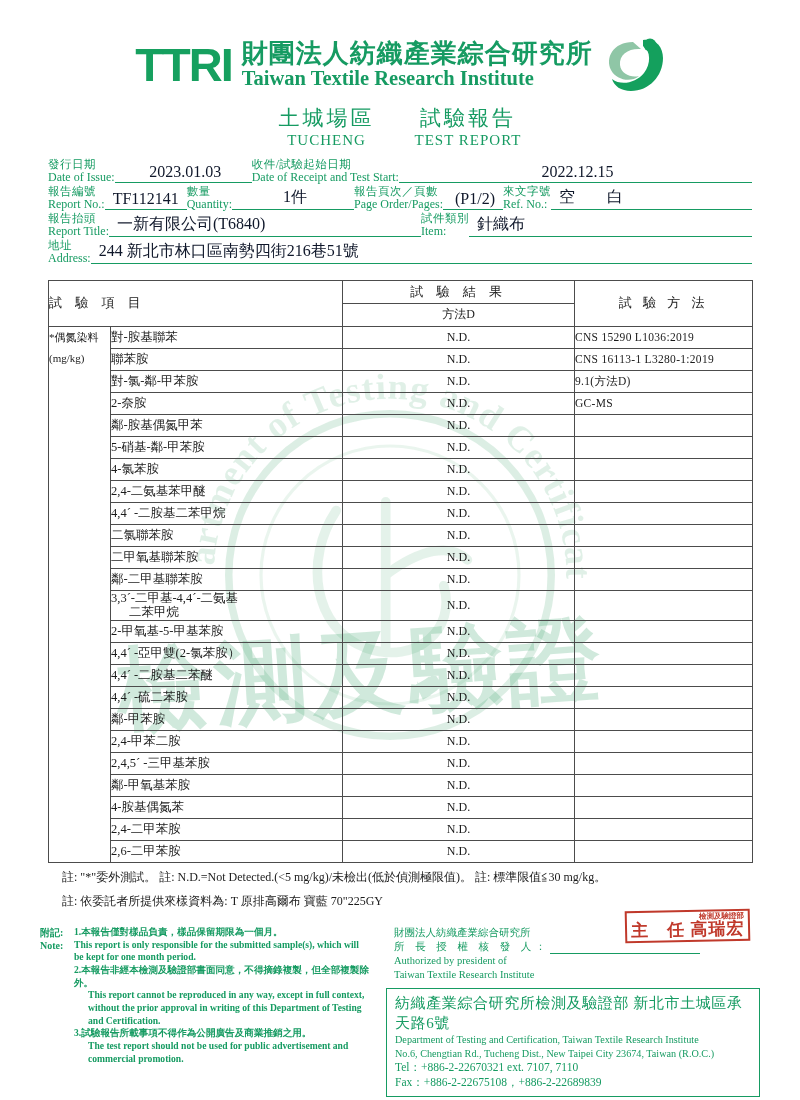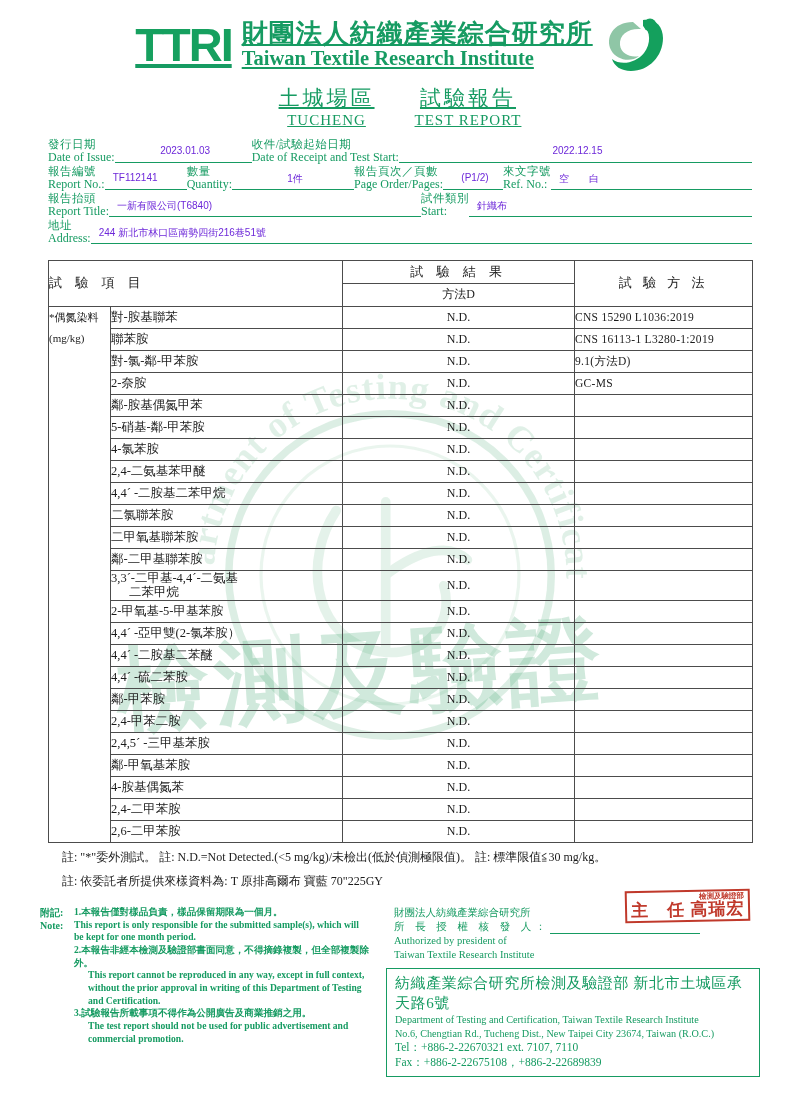--- a/index.html
+++ b/index.html
@@ -18,21 +18,21 @@
   .wm svg{width:100%;height:100%;}
   .wm-cn{
     position:absolute;left:120px;top:610px;width:560px;height:230px;
     pointer-events:none;z-index:0;opacity:.22;
     font-family:"Liberation Serif",serif;font-weight:700;
     font-size:92px;color:#2f9e63;letter-spacing:6px;
     white-space:nowrap;transform:rotate(-4deg);
   }
 
   
-  .hdr{position:relative;z-index:2;padding-top:16px;text-align:center;text-decoration:underline;}
+  .hdr{position:relative;z-index:2;padding-top:36px;text-align:center;}
   .brandrow{display:flex;align-items:center;justify-content:center;gap:10px;}
   .ttri{
     font-family:"Liberation Sans","DejaVu Sans",sans-serif;
     font-weight:700;font-size:47px;line-height:.95;color:#16a05f;
     letter-spacing:-2px;
   }
   .cnname{
     font-family:"Liberation Serif",serif;font-weight:700;
     font-size:26px;line-height:1.05;letter-spacing:1px;color:#169b62;
     text-align:left;
@@ -50,22 +50,22 @@
   .ten{font-size:15px;letter-spacing:1px;font-family:"Liberation Serif",serif;}
 
   
   .fields{position:relative;z-index:2;margin:10px 48px 0 48px;}
   .frow{display:flex;align-items:flex-end;margin-bottom:3px;}
   .lbl{flex:0 0 auto;line-height:1.02;font-size:11px;white-space:nowrap;}
   .lbl .cn{display:block;font-size:11.5px;letter-spacing:.5px;}
   .lbl .en{display:block;font-size:12px;}
   .val{
     flex:1 1 auto;border-bottom:1px solid #169b62;
-    font-size:10px;color:#6d28d9;padding:0 4px 1px 8px;
-    font-family:Liberation Sans, sans-serif;min-height:16px;
+    font-size:16px;color:#0f172a;padding:0 4px 1px 8px;
+    font-family:Liberation Serif, serif;min-height:16px;
   }
   .val.c{text-align:center;}
   .val.l{text-align:left;}
   .val.grow{flex:1 1 auto;}
   .fix1{flex:0 0 125px;}
   .fix3{flex:0 0 60px;}
 
   
   .tblwrap{position:relative;z-index:2;margin:16px 48px 0 48px;}
   table.res{width:100%;border-collapse:collapse;table-layout:fixed;}
@@ -211,21 +211,21 @@
     </div>
 
     <div class="frow">
       <div class="lbl">
         <span class="cn">報告抬頭</span>
         <span class="en">Report Title:</span>
       </div>
       <div class="val l" style="flex:0 0 300px;">一新有限公司(T6840)</div>
       <div class="lbl">
         <span class="cn">試件類別</span>
-        <span class="en">Start:</span>
+        <span class="en">Item:</span>
       </div>
       <div class="val l grow">針織布</div>
     </div>
 
     <div class="frow">
       <div class="lbl">
         <span class="cn">地址</span>
         <span class="en">Address:</span>
       </div>
       <div class="val l grow">244  新北市林口區南勢四街216巷51號</div>

